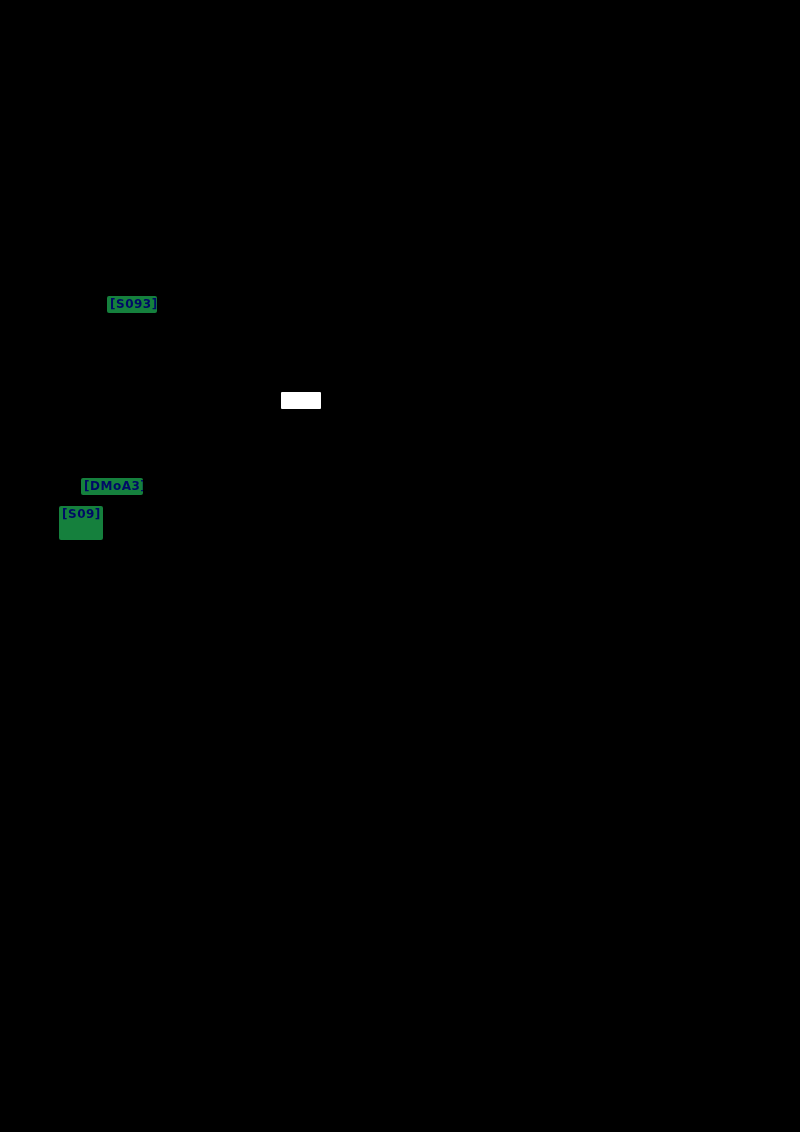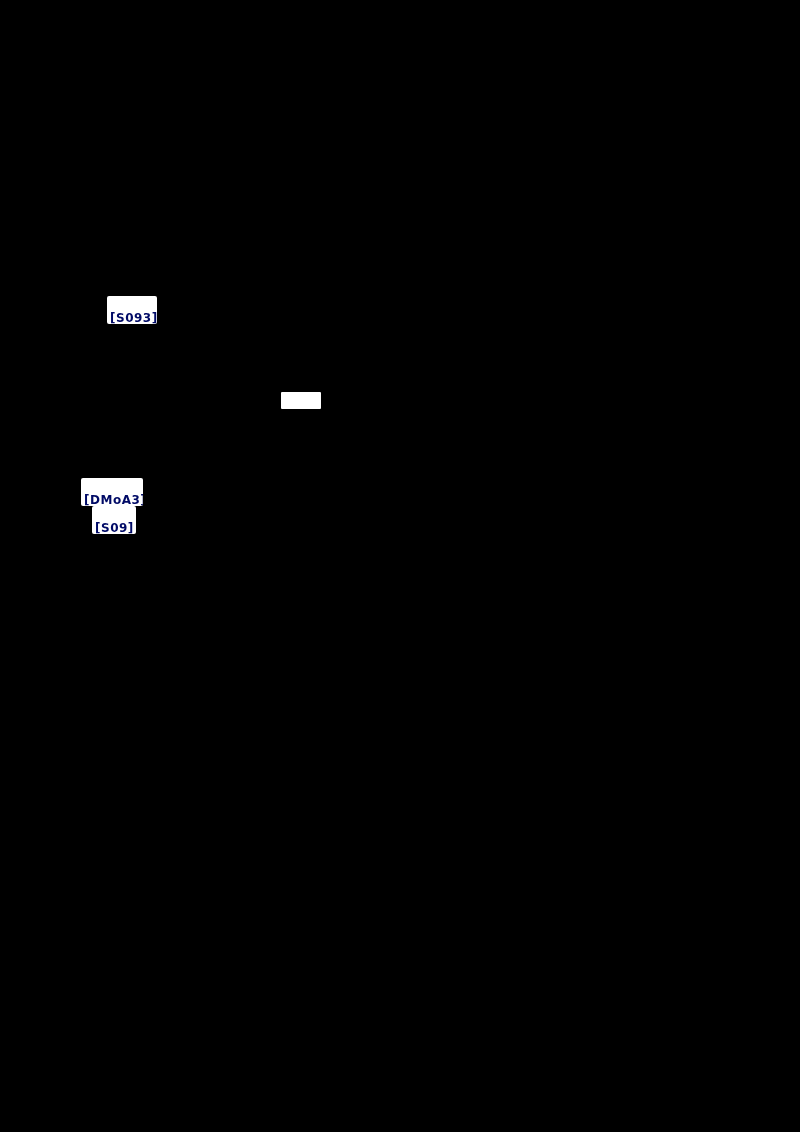--- a/index.html
+++ b/index.html
@@ -15,51 +15,51 @@
     font-family: "DejaVu Sans", "Liberation Sans", sans-serif;
   }
   .page {
     position: absolute;
     inset: 0;
     background: #000000;
   }
   
   .link-pill {
     position: absolute;
-    background: #ffffff;
+    background: #15803d;
     color: #000a66;
     font-weight: bold;
     font-size: 12px;
     line-height: 16px;
     border-radius: 2px;
-    padding: 14px 3px;
+    padding: 0 3px;
     white-space: nowrap;
     box-sizing: border-box;
     display: inline-block;
     text-align: center;
     letter-spacing: 0.5px;
     overflow: hidden;
   }
   .link-1 {
     left: 107px;
     top: 296px;
     width: 50px;
     height: 17px;
   }
   .link-2 {
     left: 81px;
     top: 478px;
     width: 62px;
     height: 17px;
   }
   .link-3 {
-    left: 92px;
+    left: 59px;
     top: 506px;
     width: 44px;
-    height: 18px;
+    height: 34px;
   }
   
   .white-box {
     position: absolute;
     left: 281px;
     top: 392px;
     width: 40px;
     height: 17px;
     background: #ffffff;
     border-radius: 1px;

